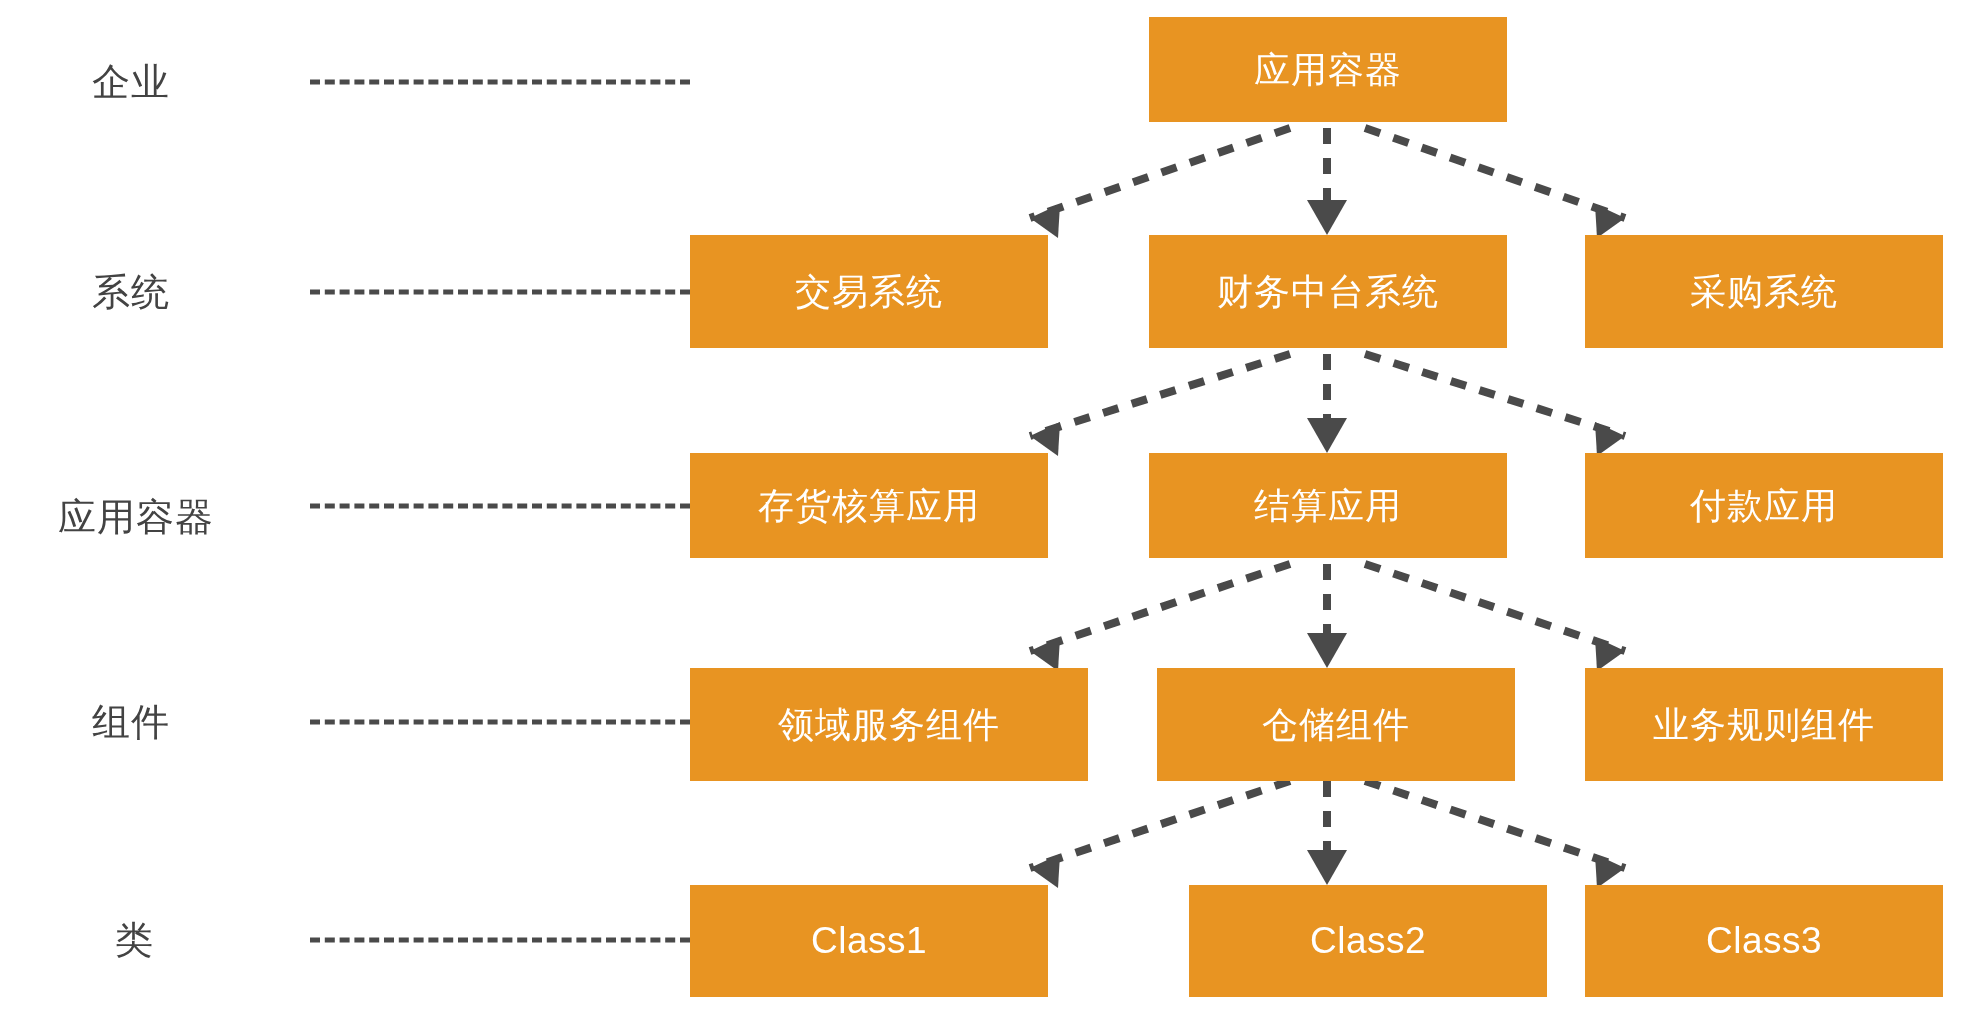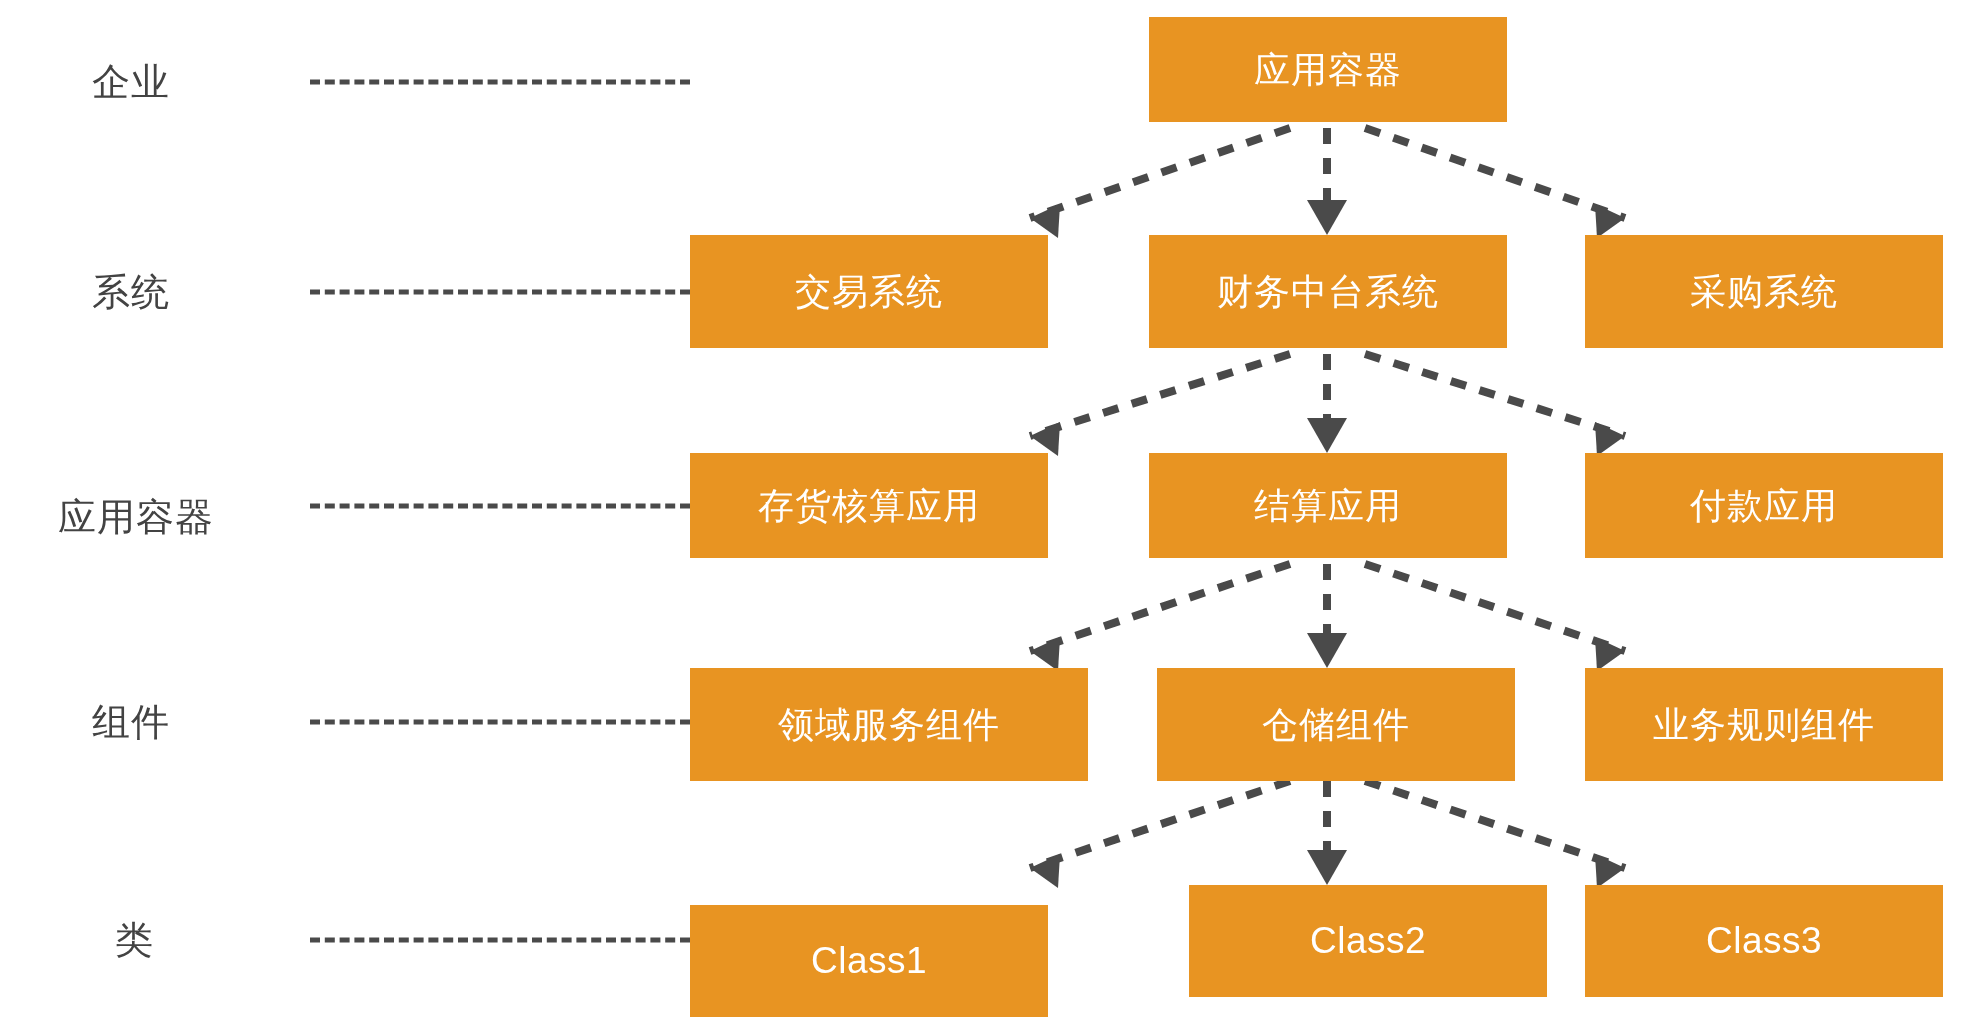--- a/index.html
+++ b/index.html
@@ -133,17 +133,17 @@
   <div class="node" style="left:1585px; top:235px; width:358px; height:113px;">采购系统</div>
 
   <div class="node" style="left:690px;  top:453px; width:358px; height:105px;">存货核算应用</div>
   <div class="node" style="left:1149px; top:453px; width:358px; height:105px;">结算应用</div>
   <div class="node" style="left:1585px; top:453px; width:358px; height:105px;">付款应用</div>
 
   <div class="node" style="left:690px;  top:668px; width:398px; height:113px;">领域服务组件</div>
   <div class="node" style="left:1149px; top:668px; width:358px; height:113px;margin-left:8px;">仓储组件</div>
   <div class="node" style="left:1585px; top:668px; width:358px; height:113px;">业务规则组件</div>
 
-  <div class="node latin" style="left:690px;  top:885px; width:358px; height:112px;margin-top:20px;">Class1</div>
+  <div class="node latin" style="left:690px;  top:885px; width:358px; height:112px;">Class1</div>
   <div class="node latin" style="left:1149px; top:885px; width:358px; height:112px;margin-left:40px;">Class2</div>
   <div class="node latin" style="left:1585px; top:885px; width:358px; height:112px;">Class3</div>
 
 </div>
 
 </body></html>

